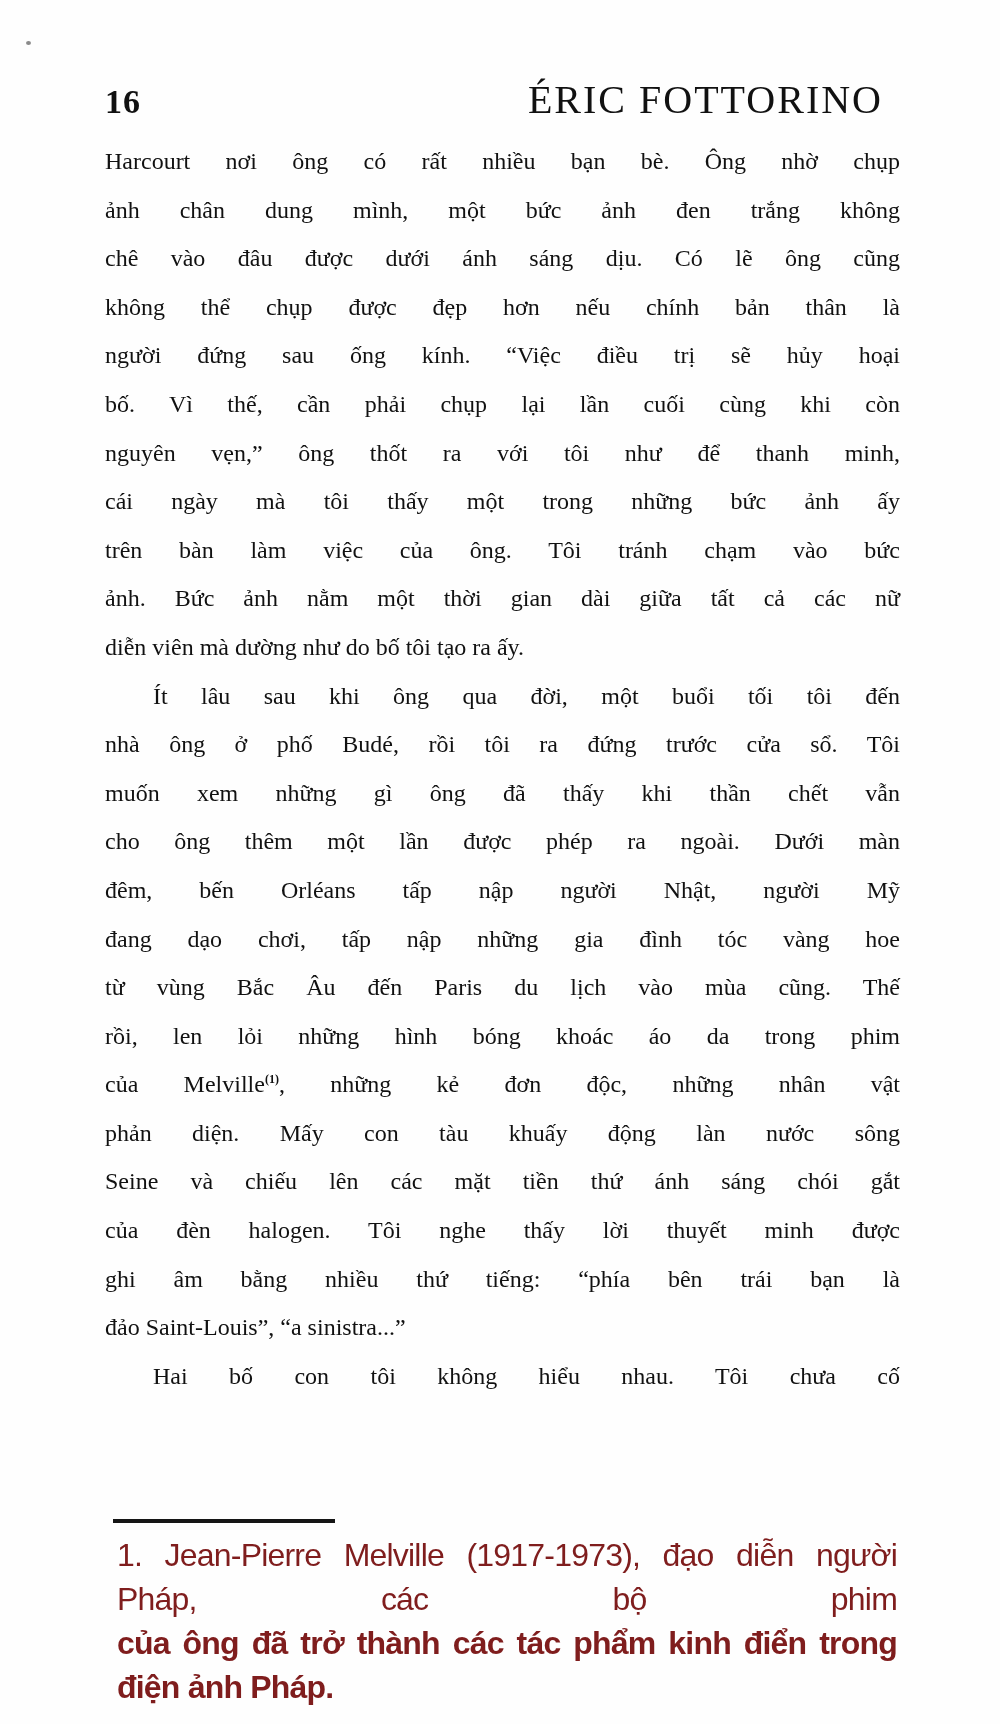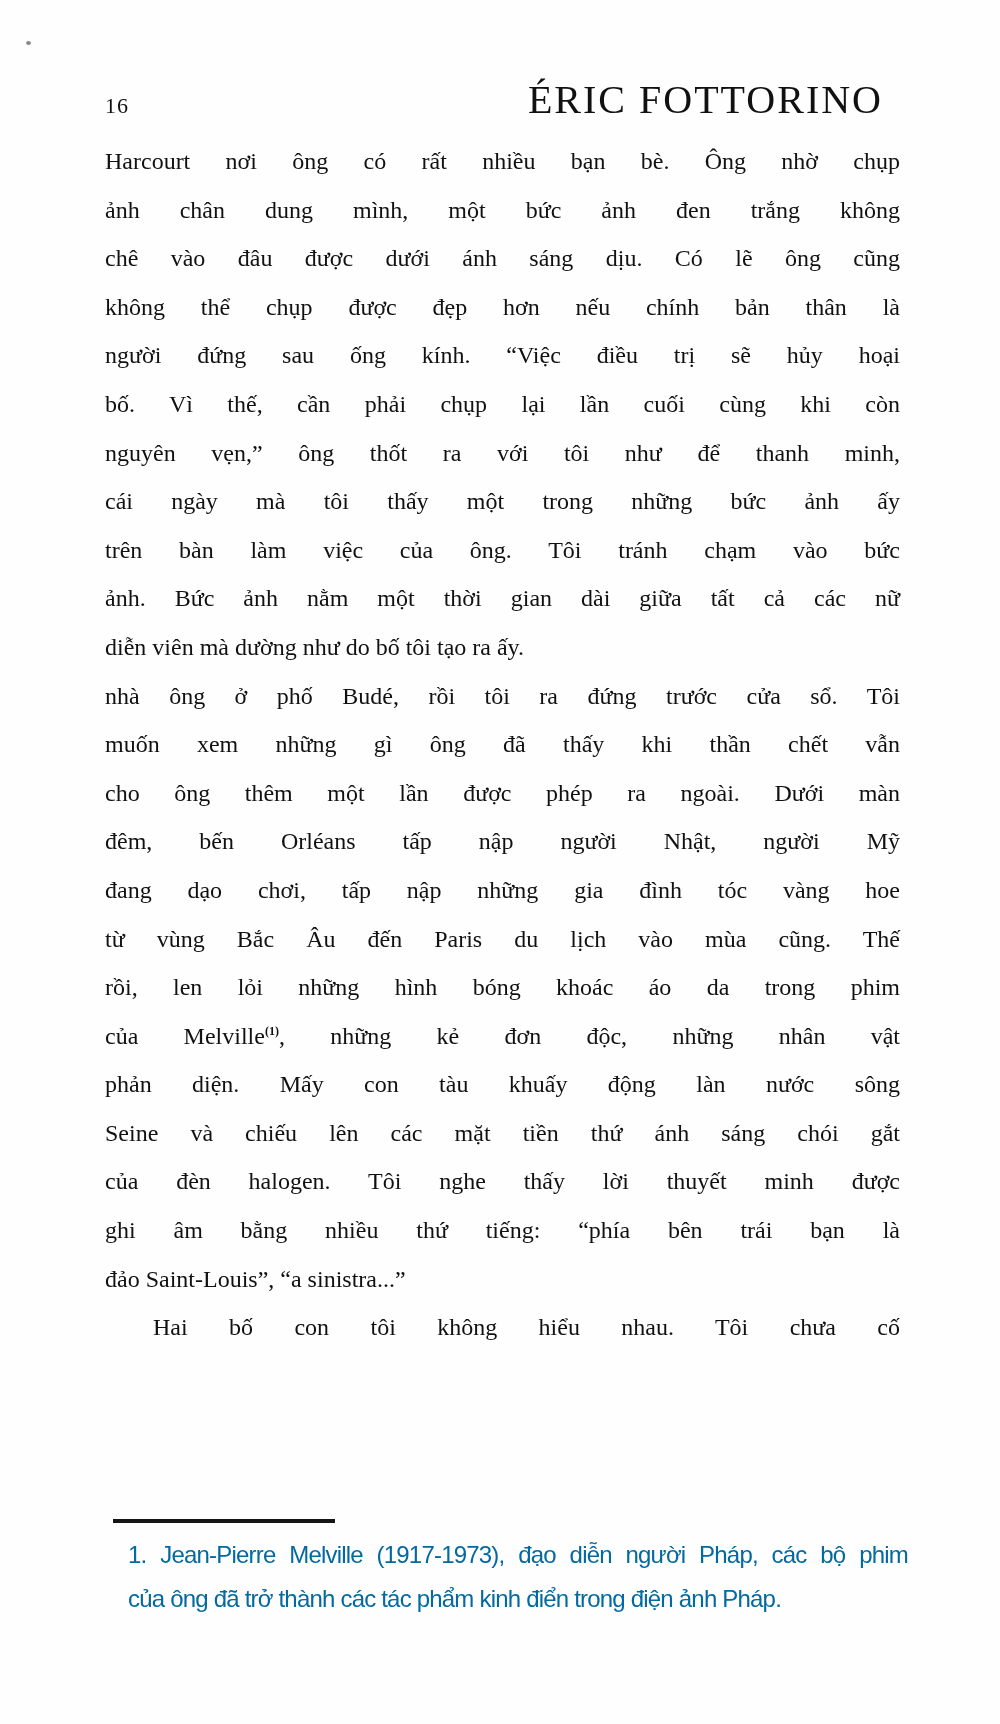--- a/index.html
+++ b/index.html
@@ -22,22 +22,23 @@
   .header {
     position: absolute;
     left: 105px;
     right: 117px;
     top: 76px;
     display: flex;
     justify-content: space-between;
     align-items: baseline;
   }
   .page-number {
-    font-size: 22px;
+    font-size: 34px;
     letter-spacing: 1px;
+    font-weight: bold;
   }
   .running-title {
     font-size: 40px;
     letter-spacing: 2px;
   }
   .body-text {
     position: absolute;
     left: 105px;
     top: 137px;
     width: 795px;
@@ -61,34 +62,34 @@
   .footnote-rule {
     position: absolute;
     left: 113px;
     top: 1519px;
     width: 222px;
     height: 4px;
     background: #151515;
   }
   .footnote {
     position: absolute;
-    left: 128px;
+    left: 117px;
     top: 1533px;
     width: 780px;
     font-family: "Liberation Sans", sans-serif;
-    font-size: 24px;
+    font-size: 32px;
     letter-spacing: -0.8px;
     line-height: 44px;
-    color: #0369a1;
+    color: #7f1d1d;
   }
   .fn-line {
     text-align: justify;
     text-align-last: justify;
   }
-  .fn-line.last { text-align-last: left; }
+  .fn-line.last { text-align-last: left; font-weight: bold; }
 </style>
 </head>
 <body>
 
 <div class="page">
   <div class="speck"></div>
 
   <div class="header">
     <span class="page-number">16</span>
     <span class="running-title">ÉRIC FOTTORINO</span>
@@ -99,20 +100,21 @@
       <div class="line"><span>ảnh chân dung mình, một bức ảnh đen trắng không</span></div>
       <div class="line"><span>chê vào đâu được dưới ánh sáng dịu. Có lẽ ông cũng</span></div>
       <div class="line"><span>không thể chụp được đẹp hơn nếu chính bản thân là</span></div>
       <div class="line"><span>người đứng sau ống kính. “Việc điều trị sẽ hủy hoại</span></div>
       <div class="line"><span>bố. Vì thế, cần phải chụp lại lần cuối cùng khi còn</span></div>
       <div class="line"><span>nguyên vẹn,” ông thốt ra với tôi như để thanh minh,</span></div>
       <div class="line"><span>cái ngày mà tôi thấy một trong những bức ảnh ấy</span></div>
       <div class="line"><span>trên bàn làm việc của ông. Tôi tránh chạm vào bức</span></div>
       <div class="line"><span>ảnh. Bức ảnh nằm một thời gian dài giữa tất cả các nữ</span></div>
       <div class="line last"><span>diễn viên mà dường như do bố tôi tạo ra ấy.</span></div>
+      <div class="line indent"><span>Ít lâu sau khi ông qua đời, một buổi tối tôi đến</span></div>
       <div class="line"><span>nhà ông ở phố Budé, rồi tôi ra đứng trước cửa sổ. Tôi</span></div>
       <div class="line"><span>muốn xem những gì ông đã thấy khi thần chết vẫn</span></div>
       <div class="line"><span>cho ông thêm một lần được phép ra ngoài. Dưới màn</span></div>
       <div class="line"><span>đêm, bến Orléans tấp nập người Nhật, người Mỹ</span></div>
       <div class="line"><span>đang dạo chơi, tấp nập những gia đình tóc vàng hoe</span></div>
       <div class="line"><span>từ vùng Bắc Âu đến Paris du lịch vào mùa cũng. Thế</span></div>
       <div class="line"><span>rồi, len lỏi những hình bóng khoác áo da trong phim</span></div>
       <div class="line"><span>của Melville</span><span class="sup">(1)</span><span>, những kẻ đơn độc, những nhân vật</span></div>
       <div class="line"><span>phản diện. Mấy con tàu khuấy động làn nước sông</span></div>
       <div class="line"><span>Seine và chiếu lên các mặt tiền thứ ánh sáng chói gắt</span></div>

